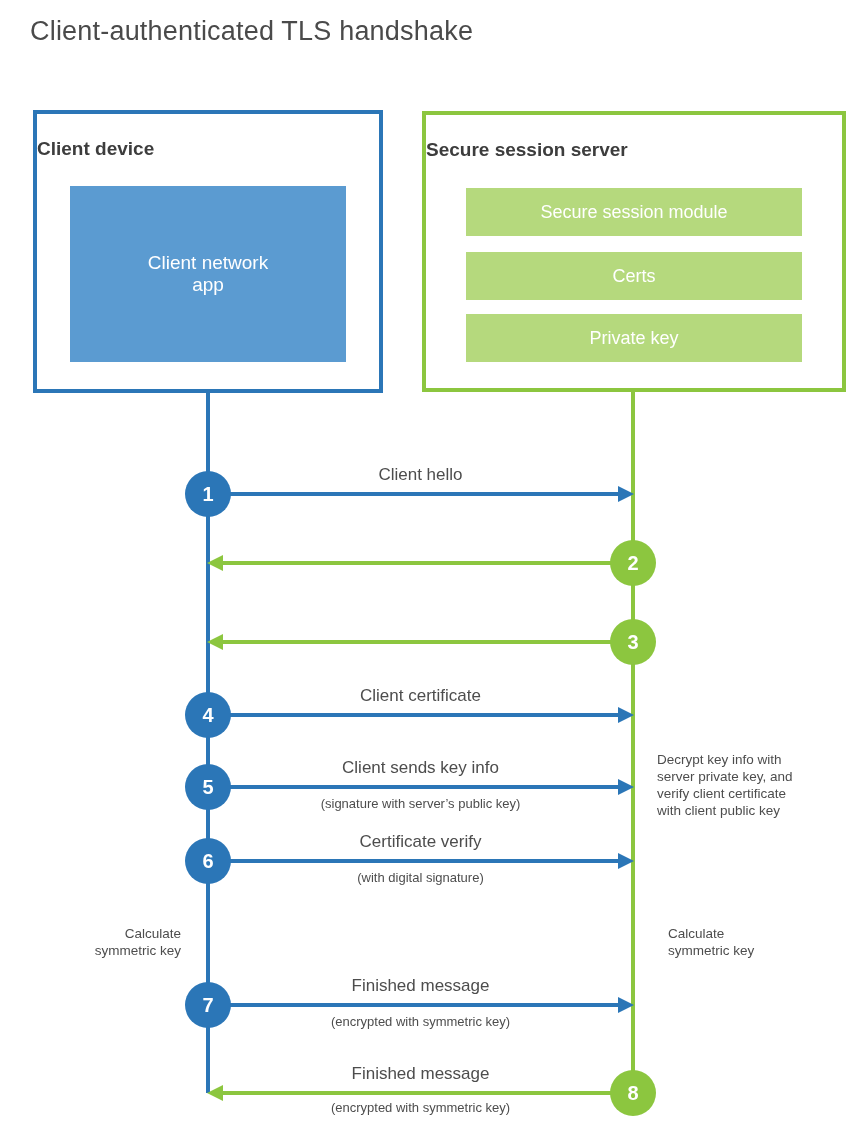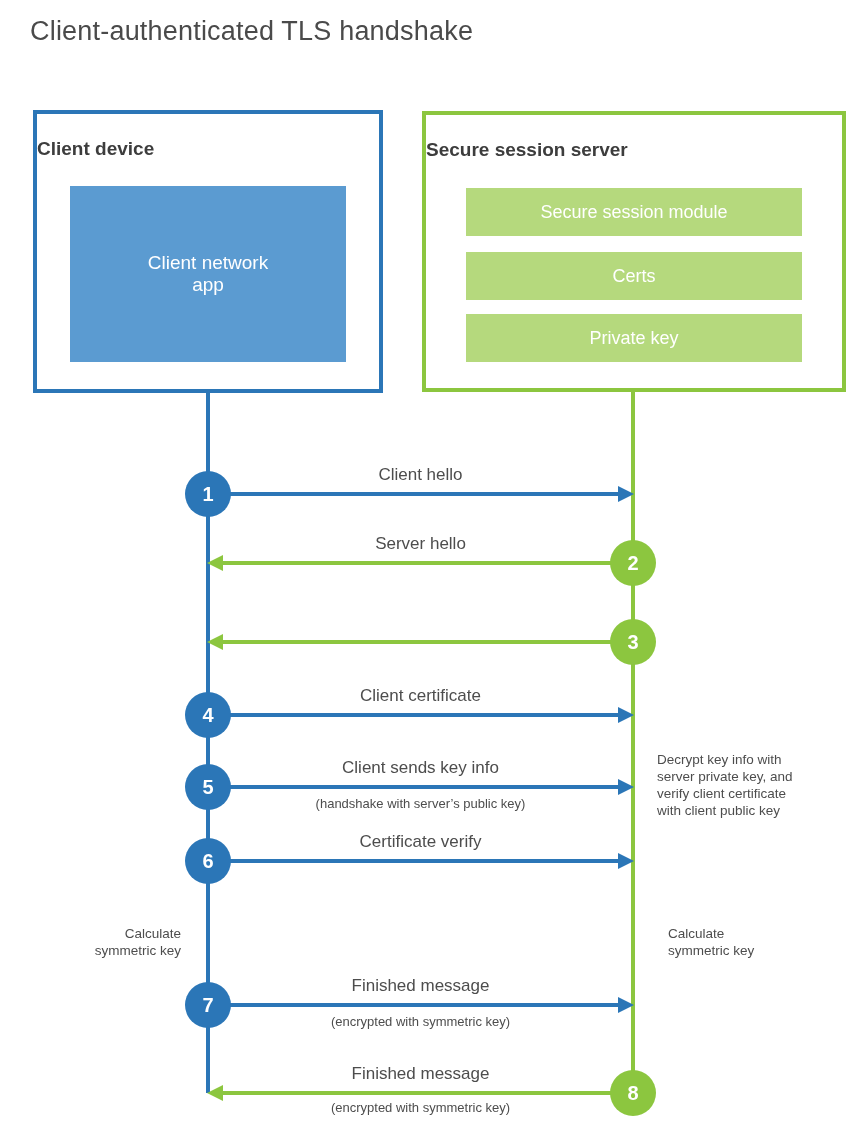--- a/index.html
+++ b/index.html
@@ -90,41 +90,41 @@
   <div class="lifeline lifeline-client"></div>
   <div class="lifeline lifeline-server"></div>
 
   <div class="arrow-line blue a1"></div>
   <div class="arrow-head right h1"></div>
   <div class="msg m1">Client hello</div>
   <div class="circle blue c1">1</div>
 
   <div class="arrow-line green a2"></div>
   <div class="arrow-head left h2h"></div>
-  <div class="msg m2">Server hello</div>
   <div class="circle green c2">2</div>
 
   <div class="arrow-line green a3"></div>
   <div class="arrow-head left h3"></div>
   <div class="circle green c3">3</div>
 
   <div class="arrow-line blue a4"></div>
   <div class="arrow-head right h4"></div>
   <div class="msg m4">Client certificate</div>
   <div class="circle blue c4">4</div>
 
   <div class="arrow-line blue a5"></div>
   <div class="arrow-head right h5"></div>
   <div class="msg m5">Client sends key info</div>
-  <div class="sub s5">(handshake with server’s public key)</div>
+  <div class="sub s5">(signature with server’s public key)</div>
   <div class="circle blue c5">5</div>
 
   <div class="arrow-line blue a6"></div>
   <div class="arrow-head right h6"></div>
   <div class="msg m6">Certificate verify</div>
+  <div class="sub s6">(with digital signature)</div>
   <div class="circle blue c6">6</div>
 
   <div class="arrow-line blue a7"></div>
   <div class="arrow-head right h7"></div>
   <div class="msg m7">Finished message</div>
   <div class="sub s7">(encrypted with symmetric key)</div>
   <div class="circle blue c7">7</div>
 
   <div class="arrow-line green a8"></div>
   <div class="arrow-head left h8"></div>

